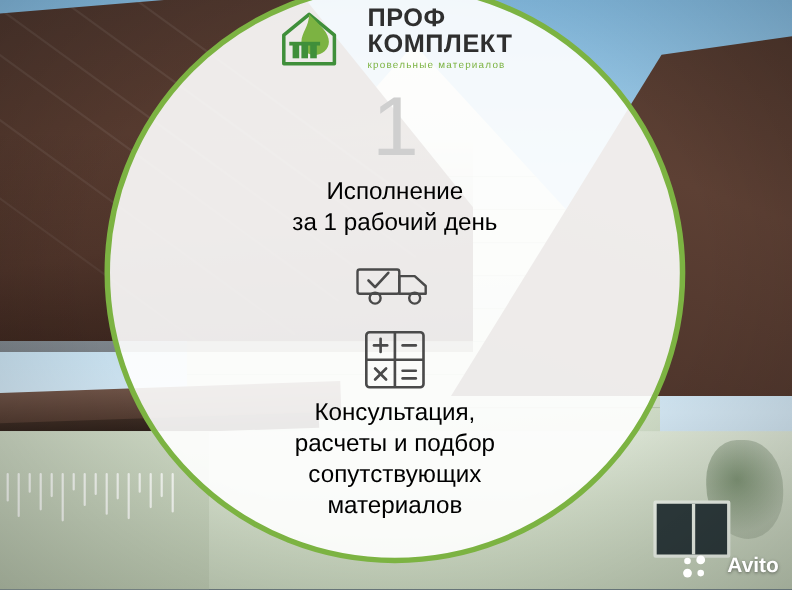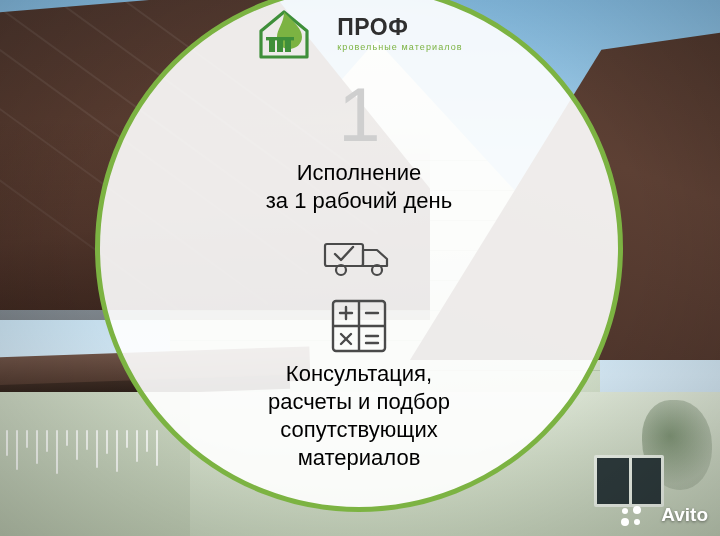--- a/index.html
+++ b/index.html
@@ -220,21 +220,21 @@
     justify-content: center;
     color: #4a4a4a;
   }
 
   
   .avito {
     position: absolute;
     right: 12px;
     bottom: 10px;
     display: flex;
-    align-items: flex-end;
+    align-items: center;
     gap: 20px;
     color: #ffffff;
     font-size: 19px;
     font-weight: bold;
     text-shadow: 0 1px 3px rgba(0,0,0,0.45);
   }
   .avito-dots {
     position: relative;
     width: 20px; height: 20px;
   }
@@ -319,20 +319,21 @@
           <path d="M6 26 L29 7 L52 26 L52 52 L6 52 Z" fill="none" stroke="#3f8f3a" stroke-width="3.2" stroke-linejoin="round"></path>
           <path d="M29 7 C40 18 47 24 47 32 C47 39 41 44 34 44 C27 44 22 39 22 32 C22 24 29 18 29 7 Z" fill="#7cb342"></path>
           <rect x="14" y="34" width="6" height="13" fill="#3f8f3a"></rect>
           <rect x="22" y="34" width="6" height="13" fill="#3f8f3a"></rect>
           <rect x="30" y="34" width="6" height="13" fill="#3f8f3a"></rect>
           <rect x="11" y="32" width="28" height="3.4" fill="#3f8f3a"></rect>
         </svg>
       </div>
       <div class="logo-text">
         <div class="logo-line1">ПРОФ</div>
+        <div class="logo-line2">КОМПЛЕКТ</div>
         <div class="logo-sub">кровельные материалов</div>
       </div>
     </div>
 
     <div class="block">
       <div class="big-num">1</div>
       <div class="block-text">Исполнение
 за 1 рабочий день</div>
     </div>
 

